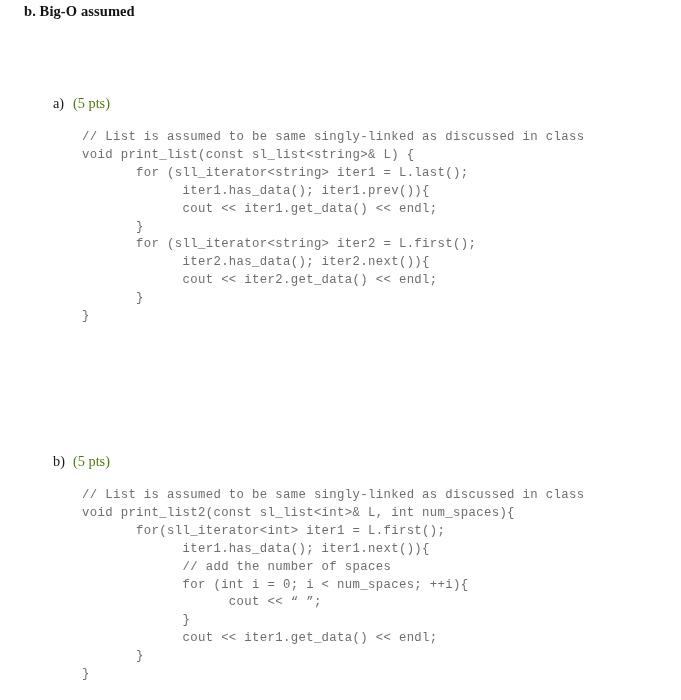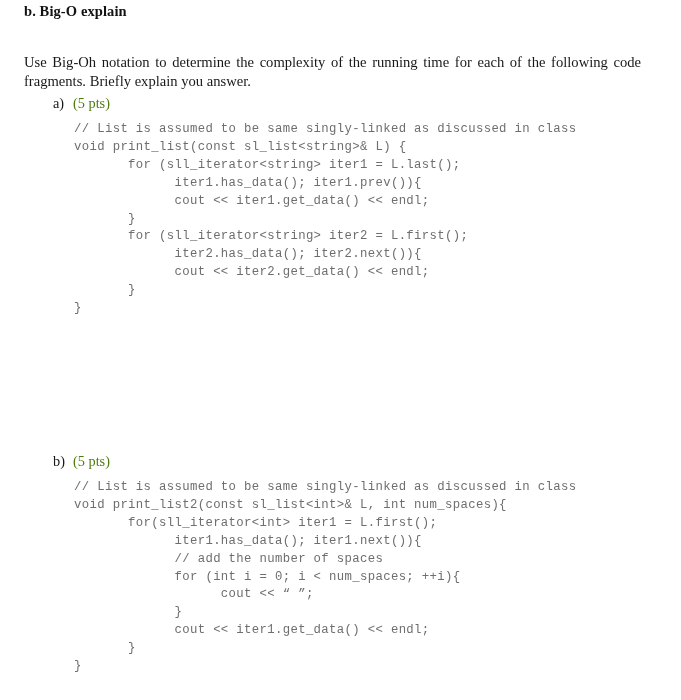--- a/index.html
+++ b/index.html
@@ -78,41 +78,40 @@
     left: 73px;
     top: 0;
     font-family: "Liberation Serif", "DejaVu Serif", serif;
     font-size: 14.3px;
     color: #4d7c0f;
     white-space: nowrap;
   }
 
   
   .code {
-    margin: 4px;
+    margin: 12px;
     padding: 0;
     padding-left: 70px;
     font-family: "Liberation Mono", "DejaVu Sans Mono", monospace;
     font-size: 12.3px;
     line-height: 17.9px;
     color: #6e6e6e;
     white-space: pre;
     letter-spacing: 0.35px;
   }
   .qblock.a .code { padding-top: 3px; }
   .qblock.b .code { padding-top: 3px; }
 </style>
 </head>
 <body>
 
 <div class="page">
 
-  <div class="heading">b. Big-O explain</div>
+  <div class="heading">b. Big-O assumed</div>
 
-  <p class="intro">Use Big-Oh notation to determine the complexity of the running time for each of the following code fragments. Briefly explain you answer.</p>
 
   <div class="qblock a">
     <div class="qlabel-row">
       <span class="qlabel">a)</span>
       <span class="qpts">(5 pts)</span>
     </div>
     <pre class="code">// List is assumed to be same singly-linked as discussed in class
 void print_list(const sl_list&lt;string&gt;&amp; L) {
        for (sll_iterator&lt;string&gt; iter1 = L.last();
              iter1.has_data(); iter1.prev()){

